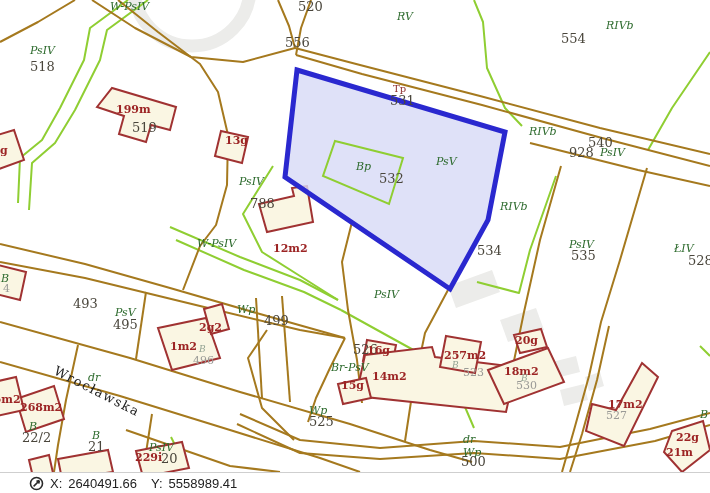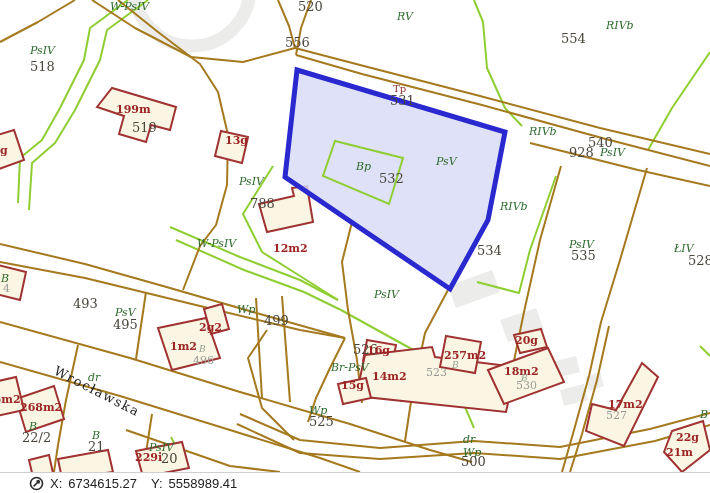--- a/index.html
+++ b/index.html
@@ -161,21 +161,21 @@
         <span class="pn" style="left: 161px; top: 452px;">20</span>
         <span class="lu" style="left: 309px; top: 405px;">Wp</span>
         <span class="pn" style="left: 309px; top: 415px;">525</span>
         <span class="pn" style="left: 353px; top: 343px;">526</span>
         <span class="bl" style="left: 367px; top: 345px;">16g</span>
         <span class="lu" style="left: 331px; top: 362px;">Br-PsV</span>
         <span class="bl" style="left: 372px; top: 371px;">14m2</span>
         <span class="bl" style="left: 341px; top: 380px;">15g</span>
         <span class="bl" style="left: 444px; top: 350px;">257m2</span>
         <span class="gb" style="left: 452px; top: 361px;">B</span>
-        <span class="gn" style="left: 426px; top: 367px;">523</span>
+        <span class="gn" style="left: 463px; top: 367px;">523</span>
         <span class="bl" style="left: 515px; top: 335px;">20g</span>
         <span class="bl" style="left: 504px; top: 366px;">18m2</span>
         <span class="gb" style="left: 521px; top: 374px;">B</span>
         <span class="gn" style="left: 516px; top: 380px;">530</span>
         <span class="lu" style="left: 463px; top: 434px;">dr</span>
         <span class="lu" style="left: 463px; top: 447px;">Wp</span>
         <span class="pn" style="left: 461px; top: 455px;">500</span>
         <span class="lu" style="left: 700px; top: 409px;">B</span>
         <span class="bl" style="left: 608px; top: 399px;">17m2</span>
         <span class="gn" style="left: 606px; top: 410px;">527</span>
@@ -183,17 +183,17 @@
         <span class="bl" style="left: 666px; top: 447px;">21m</span>
       </div>
   </div>
 
   <div class="statusbar">
     <svg class="posicon" viewBox="0 0 15 15">
       <circle cx="7.5" cy="7.5" r="6" fill="none" stroke="#2a2a2a" stroke-width="1.6"></circle>
       <path d="M4.6 10.4 L10.4 4.6 M10.4 4.6 L7.4 5.2 M10.4 4.6 L9.8 7.6" fill="none" stroke="#2a2a2a" stroke-width="1.5"></path>
     </svg>
     <span class="coord">X:</span>
-    <span class="coord">6734615.27</span>
+    <span class="coord">2640491.66</span>
     <span class="coord ylab">Y:</span>
     <span class="coord">5558989.41</span>
   </div>
 </div>
 
 </body></html>

